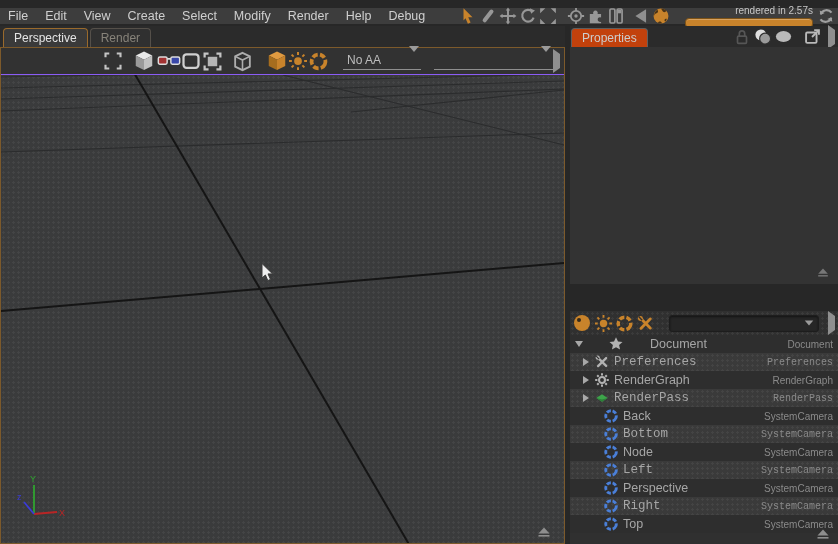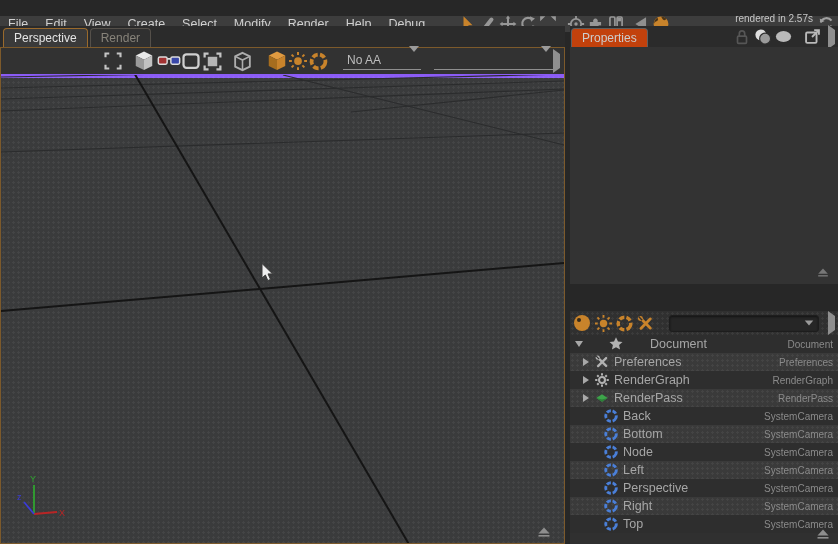--- a/index.html
+++ b/index.html
@@ -1,21 +1,21 @@
 <!DOCTYPE html>
 <html><head>
 <meta charset="utf-8">
 <style>
   html,body{margin:0;padding:0;background:#222;}
   #app{position:relative;width:838px;height:544px;background:#272727;overflow:hidden;
        font-family:"Liberation Sans","DejaVu Sans",sans-serif;font-size:12px;color:#c8c8c8;
        -webkit-font-smoothing:antialiased;}
   .noise{background-image:radial-gradient(rgba(255,255,255,0.05) 1px, transparent 1.3px);background-size:5px 5px;}
   
-  .topbar{position:absolute;left:0;top:16px;width:838px;height:16px;background:#3d3d3d;display:flex;align-items:center;text-align:right;}
+  .topbar{position:absolute;left:0;top:8px;width:838px;height:16px;background:#3d3d3d;display:flex;align-items:center;text-align:right;}
   .menus{display:flex;padding-left:8px;}
   .menu-item{margin-right:17px;color:#cfcfcf;font-size:12.5px;cursor:default;white-space:nowrap;}
   .top-tools{margin-left:auto;display:flex;align-items:center;padding-right:2px;}
   .ic{display:inline-block;vertical-align:middle;}
   .ic svg{display:block;}
   .tool{width:18px;height:18px;margin:0 1px;}
   .sep{width:8px;}
   .status-col{display:flex;flex-direction:column;align-items:flex-end;width:130px;margin:0 3px 0 6px;}
   .status-text{font-size:10px;color:#c6c6c6;line-height:12px;margin-bottom:1px;}
   .progress{width:126px;height:8px;border-radius:4px;background:#c8832b;border:1px solid #7e5317;box-shadow:inset 0 1px 0 rgba(255,255,255,.25);}
@@ -26,38 +26,38 @@
        margin-right:2px;white-space:nowrap;}
   .tab.active{background:#3a3a3a;color:#e4e4e4;border-color:#9a6a2c;}
   .tab.active.graybord{border-color:#5f5f5f;color:#cdcdcd;background:#c2410c;text-align:center;}
   .tabrow-left{left:0;top:26px;width:565px;padding-left:3px;}
   .props-tabrow{left:570px;top:26px;width:268px;padding-left:1px;}
   .nl-tabrow{left:570px;top:290px;width:268px;padding-left:1px;}
   .tabrow-icons{margin-left:auto;display:flex;align-items:center;height:21px;padding-right:3px;}
   
   .viewport-pane{position:absolute;left:0;top:47px;width:565px;height:497px;box-sizing:border-box;
                  background:#3a3b3c;border:1px solid #7d5a2b;}
-  .vp-toolbar{position:relative;height:26px;background:#323232;display:flex;align-items:center;border-bottom:4px solid #8b5cf6;}
+  .vp-toolbar{position:relative;height:26px;background:#323232;display:flex;align-items:center;border-bottom:1px solid #8b5cf6;}
   .vp-canvas{position:absolute;left:0;top:27px;right:0;bottom:0;overflow:hidden;}
   .dd{position:relative;display:flex;align-items:flex-end;height:17px;border-bottom:1px solid #8f8f8f;color:#bdbdbd;}
   .dd .dd-label{padding:0 2px 2px 4px;font-size:12px;}
   .dd .dd-arrow{margin-left:auto;padding:0 2px 3px 2px;}
   .tri-down{width:0;height:0;border-left:5px solid transparent;border-right:5px solid transparent;border-top:6px solid #9a9a9a;}
   .tri-right{width:0;height:0;border-top:5px solid transparent;border-bottom:5px solid transparent;border-left:7px solid #8f8f8f;}
   
   .props-pane{position:absolute;left:570px;top:47px;width:268px;height:237px;background:#333;}
   .nl-pane{position:absolute;left:570px;top:311px;width:268px;height:233px;background:#303030;overflow:hidden;}
   .nl-iconrow{height:24px;display:flex;align-items:center;padding-left:2px;}
   .nl-filter{margin-left:14px;width:148px;height:15px;background:#262626;border:1px solid #1d1d1d;border-radius:3px;
              box-shadow:inset 0 1px 2px rgba(0,0,0,.5);display:flex;align-items:center;color:#bbb;font-size:11px;}
   .nl-filter .fval{flex:1;padding-left:5px;}
   .nl-filter .tri-down{margin-right:4px;transform:scale(.85);}
   .nl-tree{position:relative;}
   .tree-row{height:18px;display:flex;align-items:center;box-sizing:border-box;padding-right:5px;background:#2e2e2e;}
-  .tree-row.alt{background:#3a3a3a;background-image:radial-gradient(rgba(255,255,255,0.05) 1px, transparent 1.3px);background-size:5px 5px;}
+  .tree-row.alt{background:#3a3a3a;background-image:radial-gradient(rgba(255,255,255,0.05) 1px, transparent 1.3px);background-size:5px 5px;font-family:Liberation Mono, monospace;}
   .tree-row .expander{width:11px;display:flex;justify-content:flex-start;align-items:center;}
   .tree-row .exp-down{width:0;height:0;border-left:4.5px solid transparent;border-right:4.5px solid transparent;border-top:6px solid #a8a8a8;}
   .tree-row .exp-right{width:0;height:0;border-top:4.5px solid transparent;border-bottom:4.5px solid transparent;border-left:6px solid #a8a8a8;}
   .tree-row .row-icon{width:16px;height:16px;margin-right:4px;}
   .tree-row .row-icon svg{width:16px;height:16px;}
   .tree-row .row-name{color:#a6a6a6;font-size:12.5px;}
   .tree-row .row-type{margin-left:auto;color:#8a8a8a;font-size:10px;}
   .scroll-up{position:absolute;}
   
   .mouse-cursor{position:absolute;left:261px;top:263px;z-index:50;}

